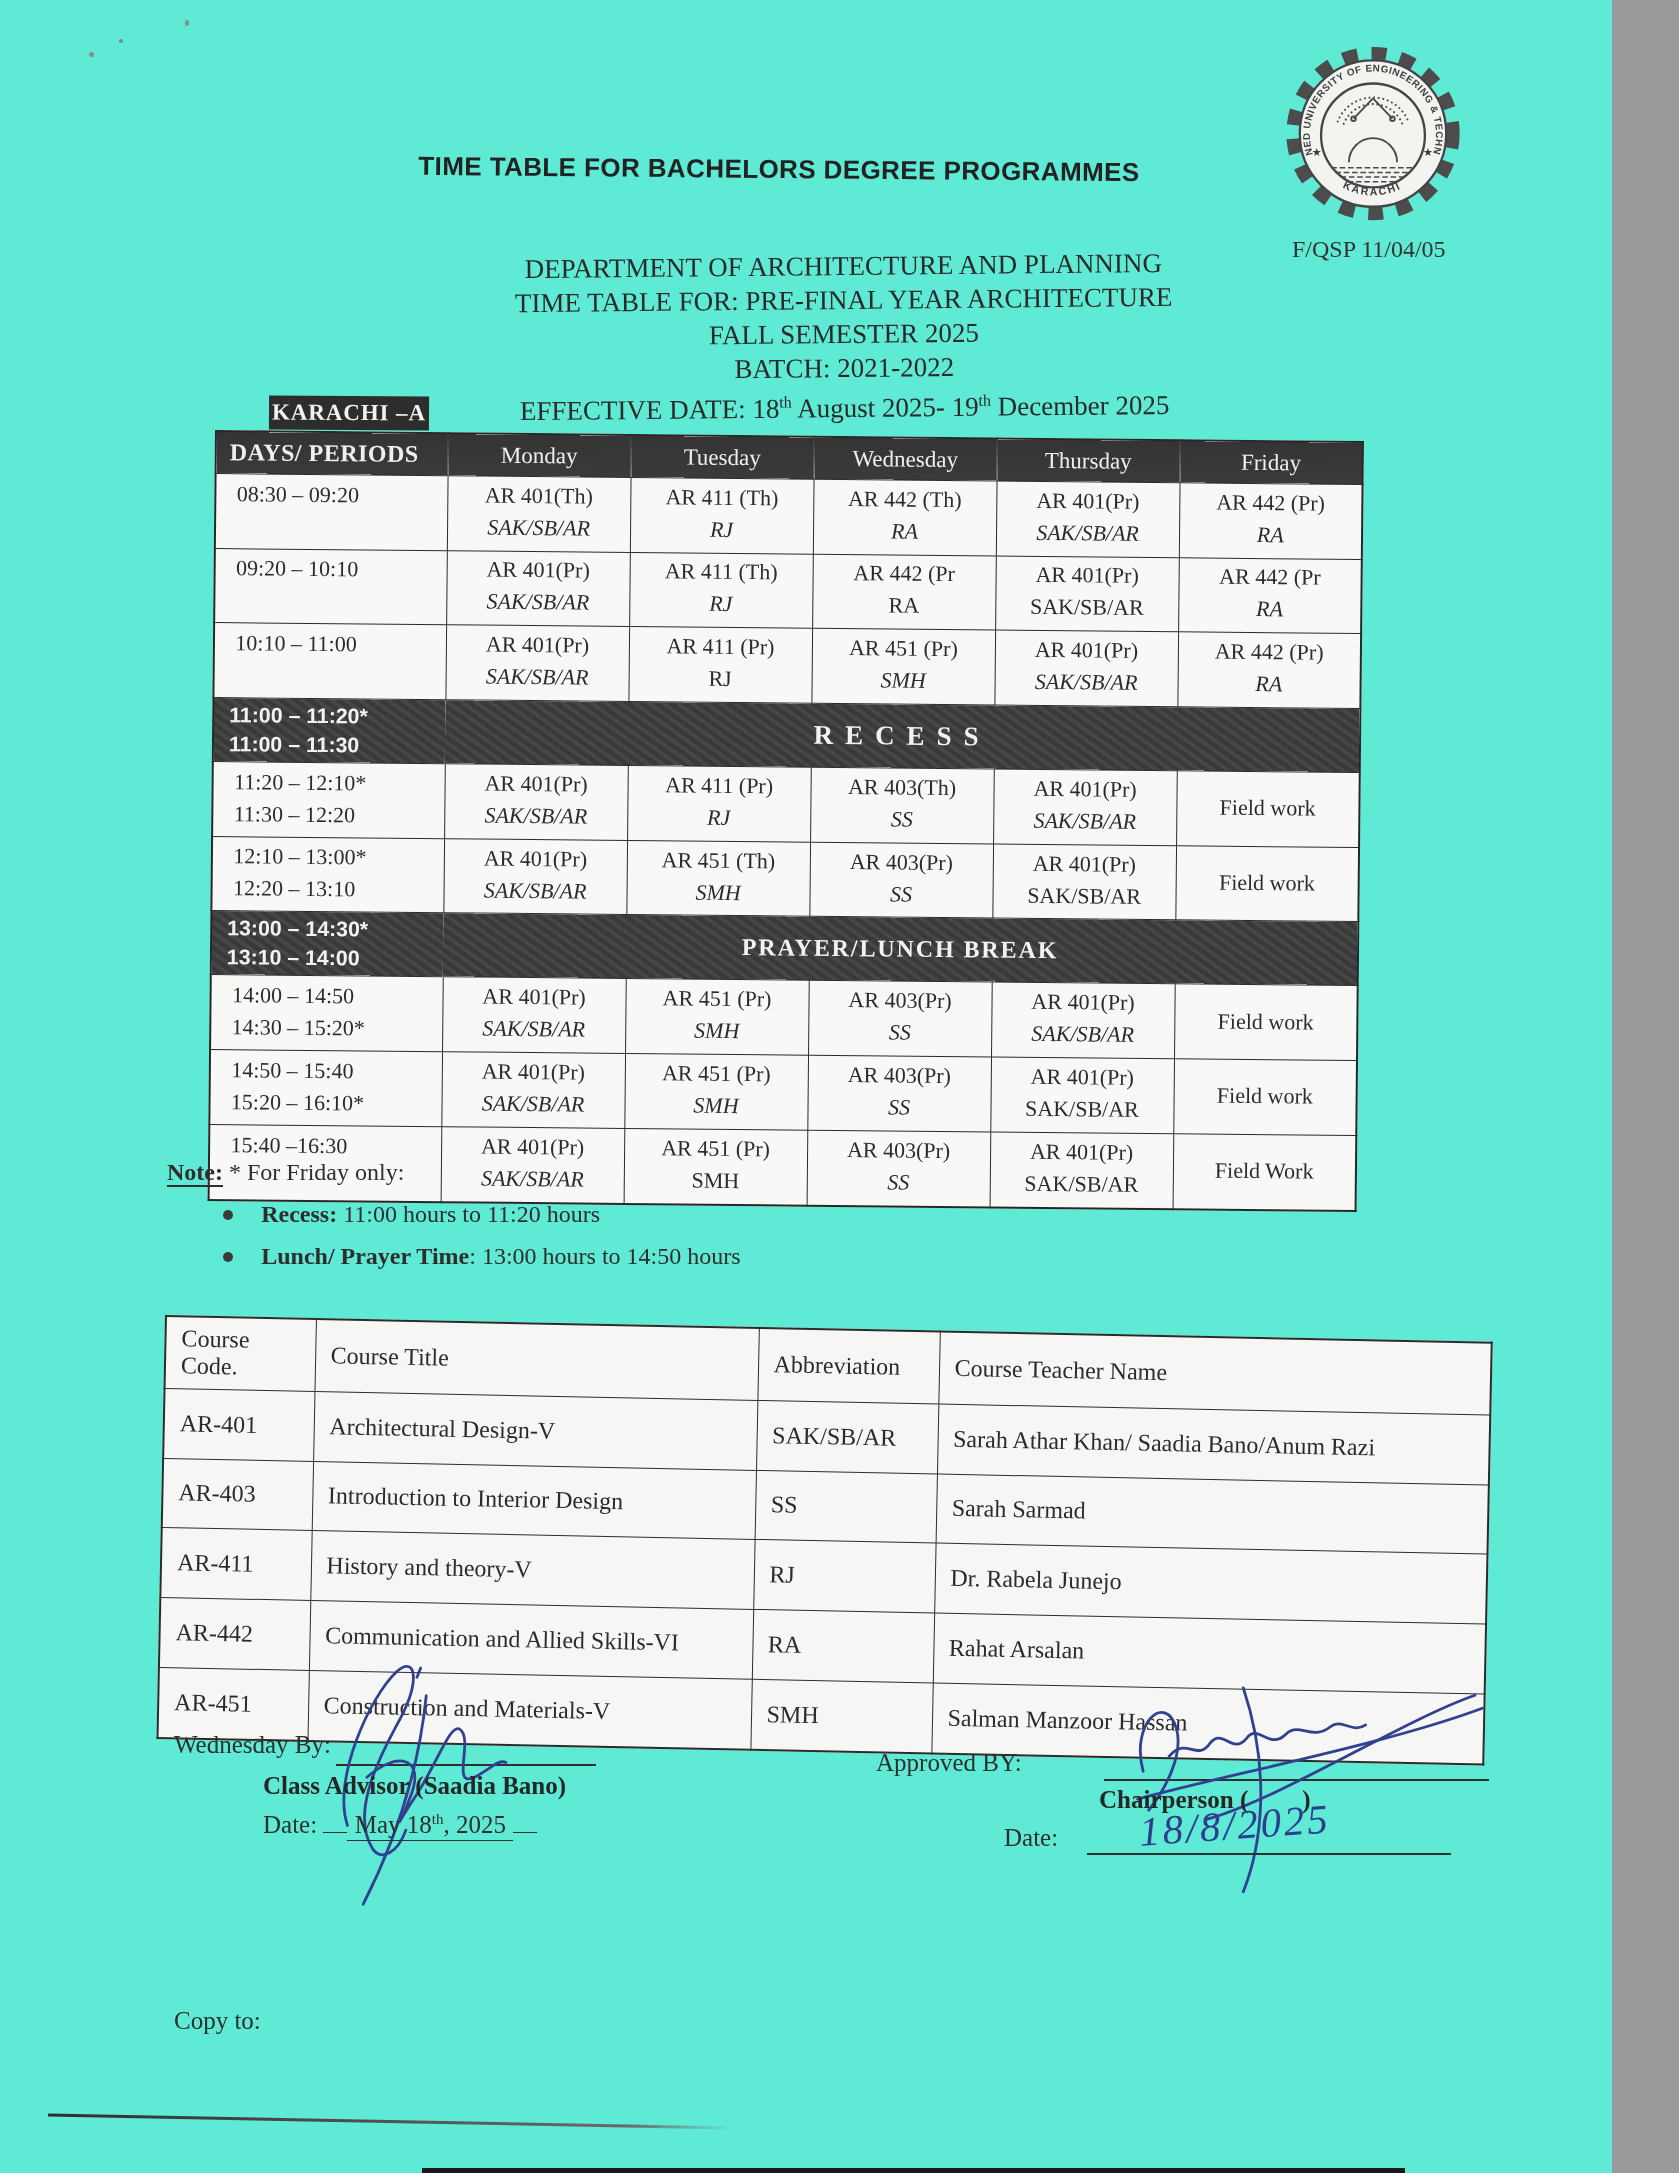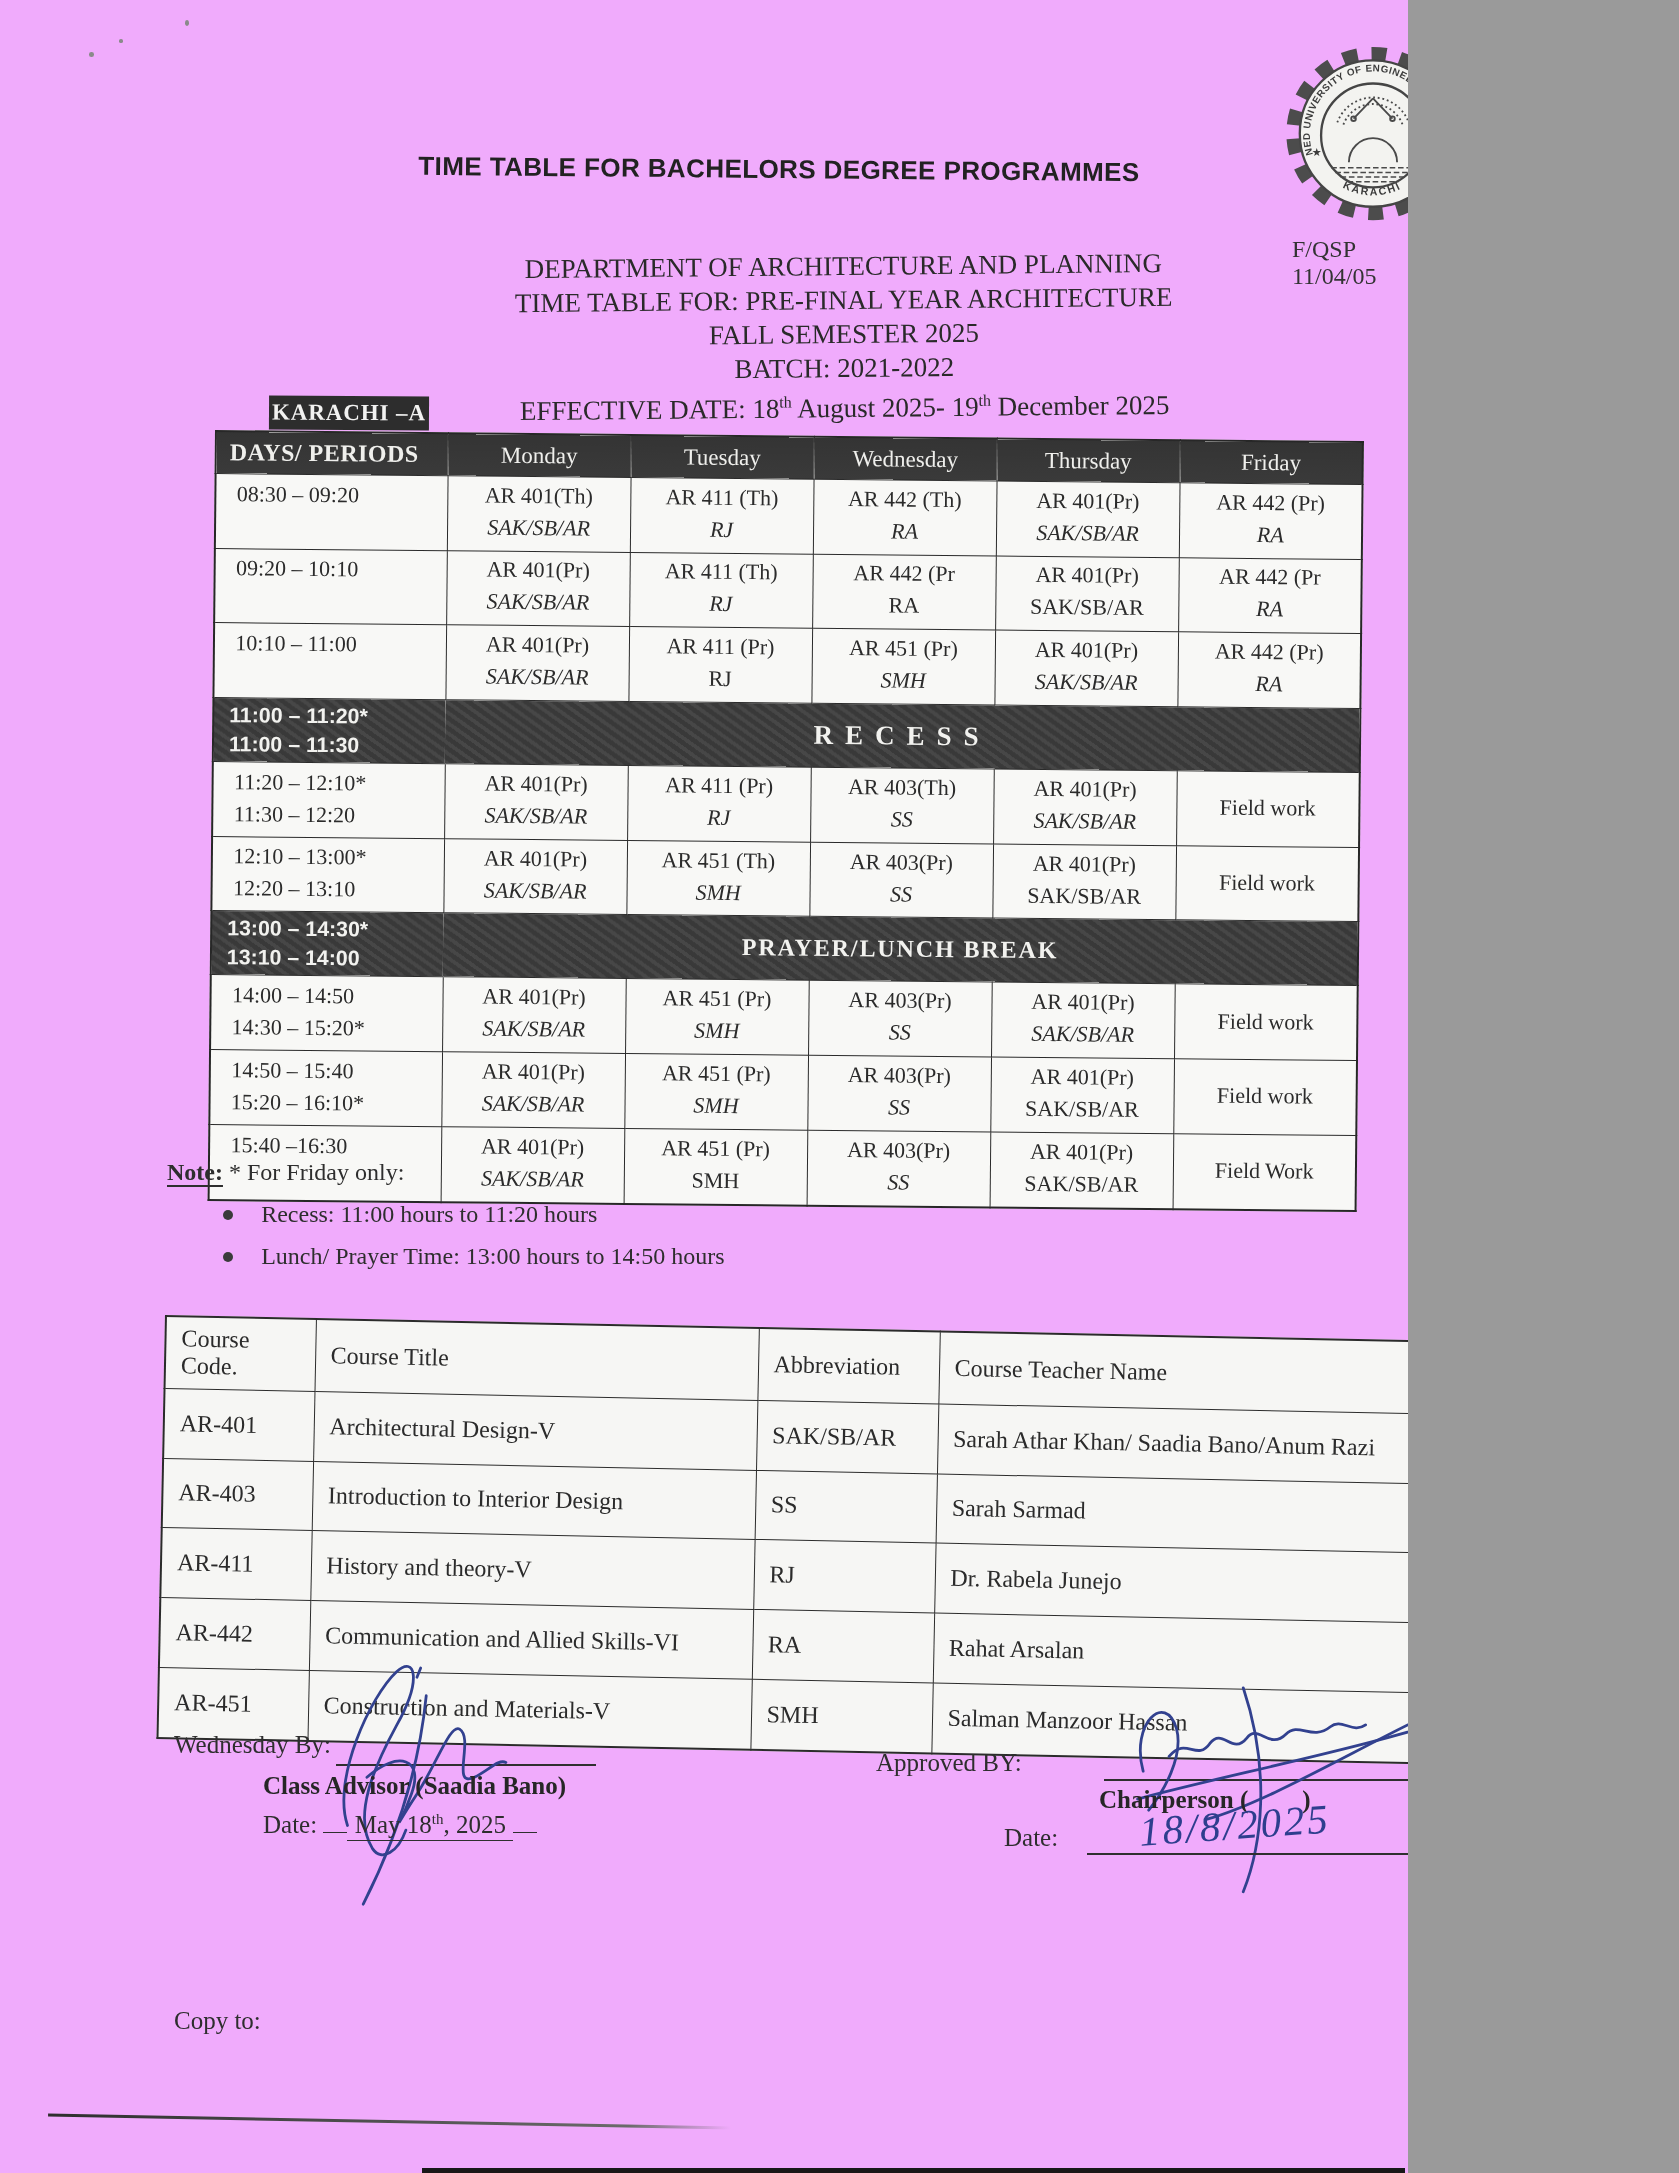--- a/index.html
+++ b/index.html
@@ -1,16 +1,16 @@
 <!DOCTYPE html>
 <html style="font-size:15px"><head>
 <meta charset="utf-8">
 <style>
   html,body{margin:0;padding:0;background:#9a9a9a;}
-  .page{position:relative;width:1408px;height:2173px;background:#f0abfc;overflow:hidden;
+  .page{position:relative;width:1612px;height:2173px;background:#5eead4;overflow:hidden;
         font-family:"Liberation Serif",serif;color:#2b2b2b;}
   .abs{position:absolute;}
 
   
   .doc-title{left:278px;top:154px;width:1002px;text-align:center;
     font-family:"Liberation Sans",sans-serif;font-weight:bold;font-size:26px;
     letter-spacing:0.4px;color:#222;transform:rotate(.5deg);}
   .form-code{left:1292px;top:236px;font-size:24px;color:#333;}
   .head-block{left:371px;top:249px;width:946px;text-align:center;font-size:27px;
     line-height:34px;color:#2a2a2a;transform:rotate(-.55deg);}
@@ -40,21 +40,21 @@
   .tt td.tt-band-label{text-align:center;font-weight:bold;}
   .tt td.tt-band-label.spaced{letter-spacing:12px;font-size:27px;}
   .tt td.tt-band-label.tight{letter-spacing:1.9px;font-size:24px;}
 
   
   .note-block{left:167px;top:1159px;font-size:24px;color:#2e2e2e;}
   .note-label{font-weight:bold;text-decoration:underline;text-underline-offset:4.6px;text-decoration-thickness:1.9px;}
   .bullet{margin:15px 0 0 56px;}
   .bullet .dot{display:inline-block;width:10.2px;height:10.2px;background:#3a3a3a;border-radius:50%;
     margin-right:28px;vertical-align:1.9px;}
-  .b{font-weight:normal;}
+  .b{font-weight:bold;}
   .u{text-underline-offset:5.6px;text-decoration-thickness:1.9px;}
 
   
   .course-wrap{left:165px;top:1315px;transform:rotate(1.15deg);transform-origin:0 0;}
   table.course{border-collapse:collapse;width:1326px;border:2.8px solid #2b2b2b;background:#f6f6f4;
     font-size:24px;table-layout:fixed;}
   .course col.k0{width:150px}.course col.k1{width:443px}.course col.k2{width:181px}.course col.k3{width:552px}
   .course th,.course td{border:1.9px solid #2c2c2c;text-align:left;padding:7.4px 15px;vertical-align:middle;font-weight:normal;}
   .course th{height:56px;}
   .course td{height:54px;}

